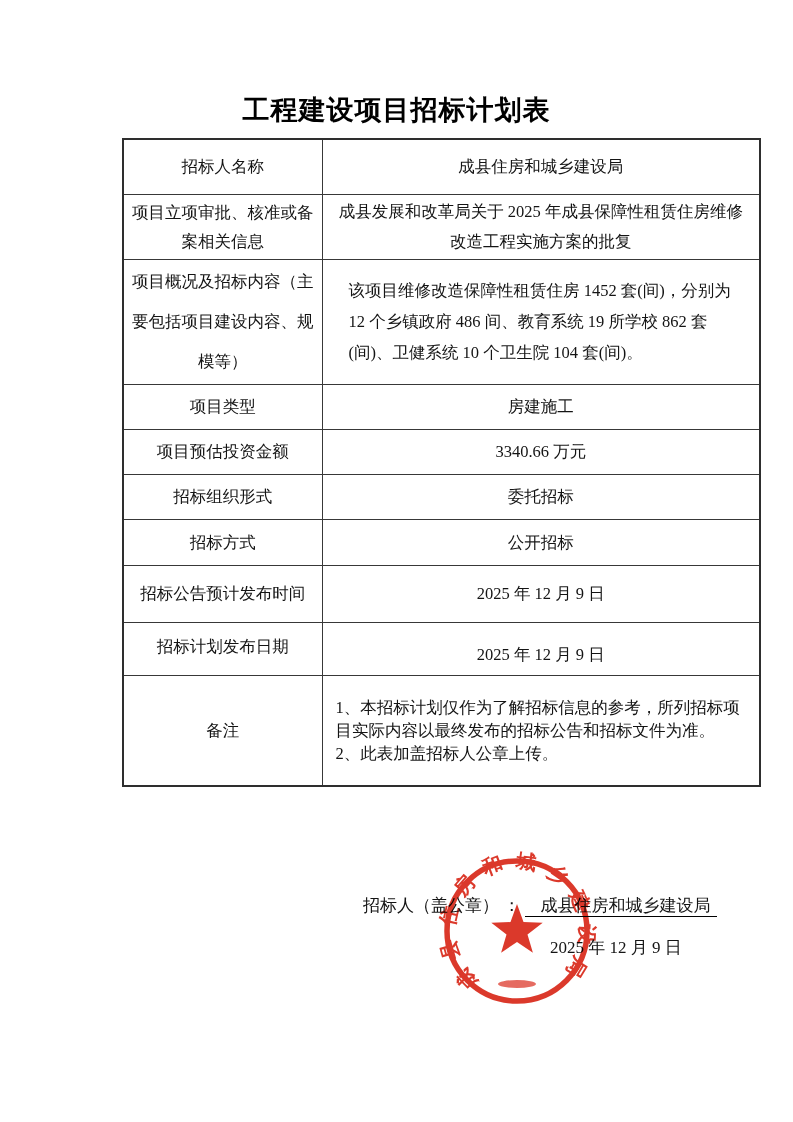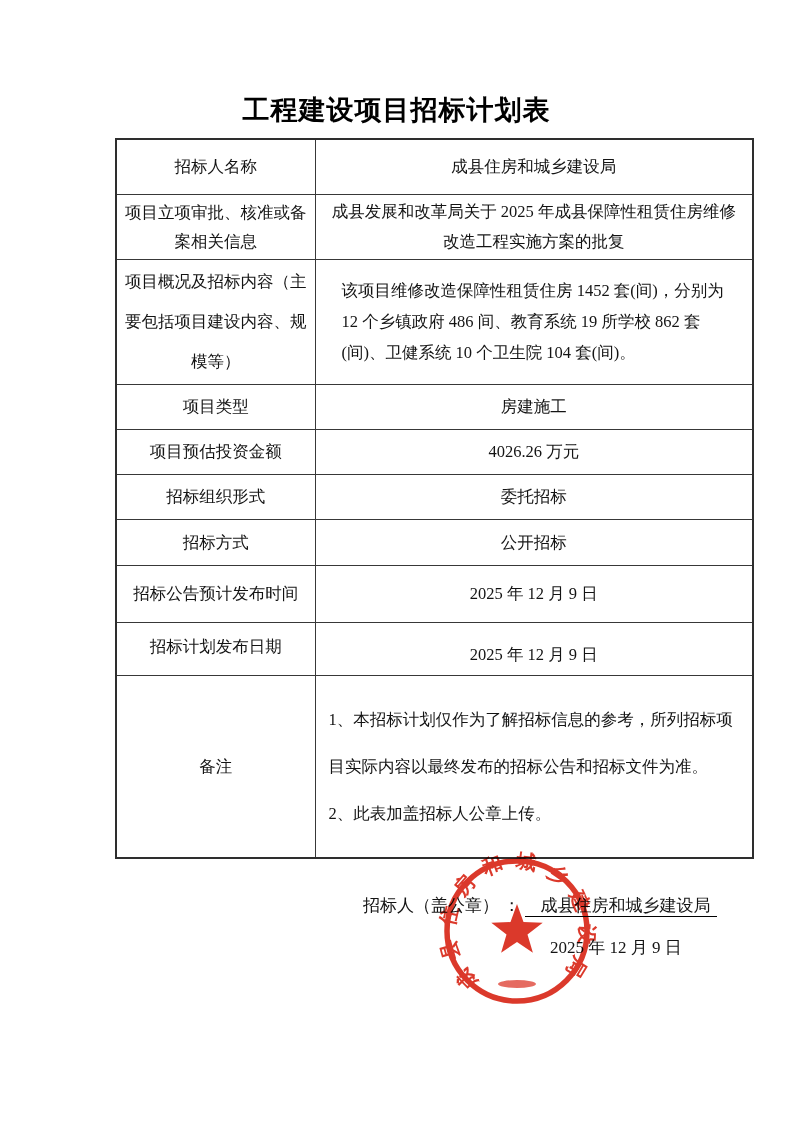--- a/index.html
+++ b/index.html
@@ -17,21 +17,21 @@
     width: 793px;
     text-align: center;
     font-family: "DejaVu Sans", "Liberation Sans", sans-serif;
     font-weight: 700;
     font-size: 27px;
     letter-spacing: 1px;
     color: #000000;
   }
   table.plan-table {
     position: absolute;
-    left: 115px; top: 138px;
+    left: 122px; top: 138px;
     width: 637px;
     border-collapse: collapse;
     table-layout: fixed;
     border: 2px solid #2e2e2e;
   }
   .plan-table td {
     border: 1.7px solid #383838;
     font-size: 16.5px;
     vertical-align: middle;
     color: #141414;
@@ -58,21 +58,21 @@
   .row-8 { height: 45px; }
   .row-9 { height: 46px; }
   .row-10 { height: 57px; }
   .row-11 { height: 53px; }
   .row-12 { height: 110px; }
   .row-4 .cell-value { line-height: 30px; }
   .row-5 .cell-label { line-height: 40px; }
   .row-5 .cell-value { text-align: left; line-height: 31px; padding: 4px 26px; }
   .row-11 .cell-label { vertical-align: top; padding-top: 9px; }
   .row-11 .cell-value { padding-top: 14px; }
-  .row-12 .cell-value { text-align: left; line-height: 47px; padding: 20px 13px; }
+  .row-12 .cell-value { text-align: left; line-height: 23px; padding: 20px 13px; }
   .footer { position: absolute; left: 0; top: 0; width: 793px; height: 1122px; pointer-events: none; }
   .signature-line {
     position: absolute;
     left: 363px; top: 894px;
     font-size: 17px;
     color: #141414;
     white-space: nowrap;
   }
   .signature-name {
     border-bottom: 1.4px solid #000000;
@@ -111,21 +111,21 @@
       <tr class="row-5">
     <td class="cell-label">项目概况及招标内容（主要包括项目建设内容、规模等）</td>
     <td class="cell-value">该项目维修改造保障性租赁住房 1452 套(间)，分别为 12 个乡镇政府 486 间、教育系统 19 所学校 862 套(间)、卫健系统 10 个卫生院 104 套(间)。</td>
   </tr>
       <tr class="row-6">
     <td class="cell-label">项目类型</td>
     <td class="cell-value">房建施工</td>
   </tr>
       <tr class="row-7">
     <td class="cell-label">项目预估投资金额</td>
-    <td class="cell-value">4026.26 万元</td>
+    <td class="cell-value">3340.66 万元</td>
   </tr>
       <tr class="row-8">
     <td class="cell-label">招标组织形式</td>
     <td class="cell-value">委托招标</td>
   </tr>
       <tr class="row-9">
     <td class="cell-label">招标方式</td>
     <td class="cell-value">公开招标</td>
   </tr>
       <tr class="row-10">

